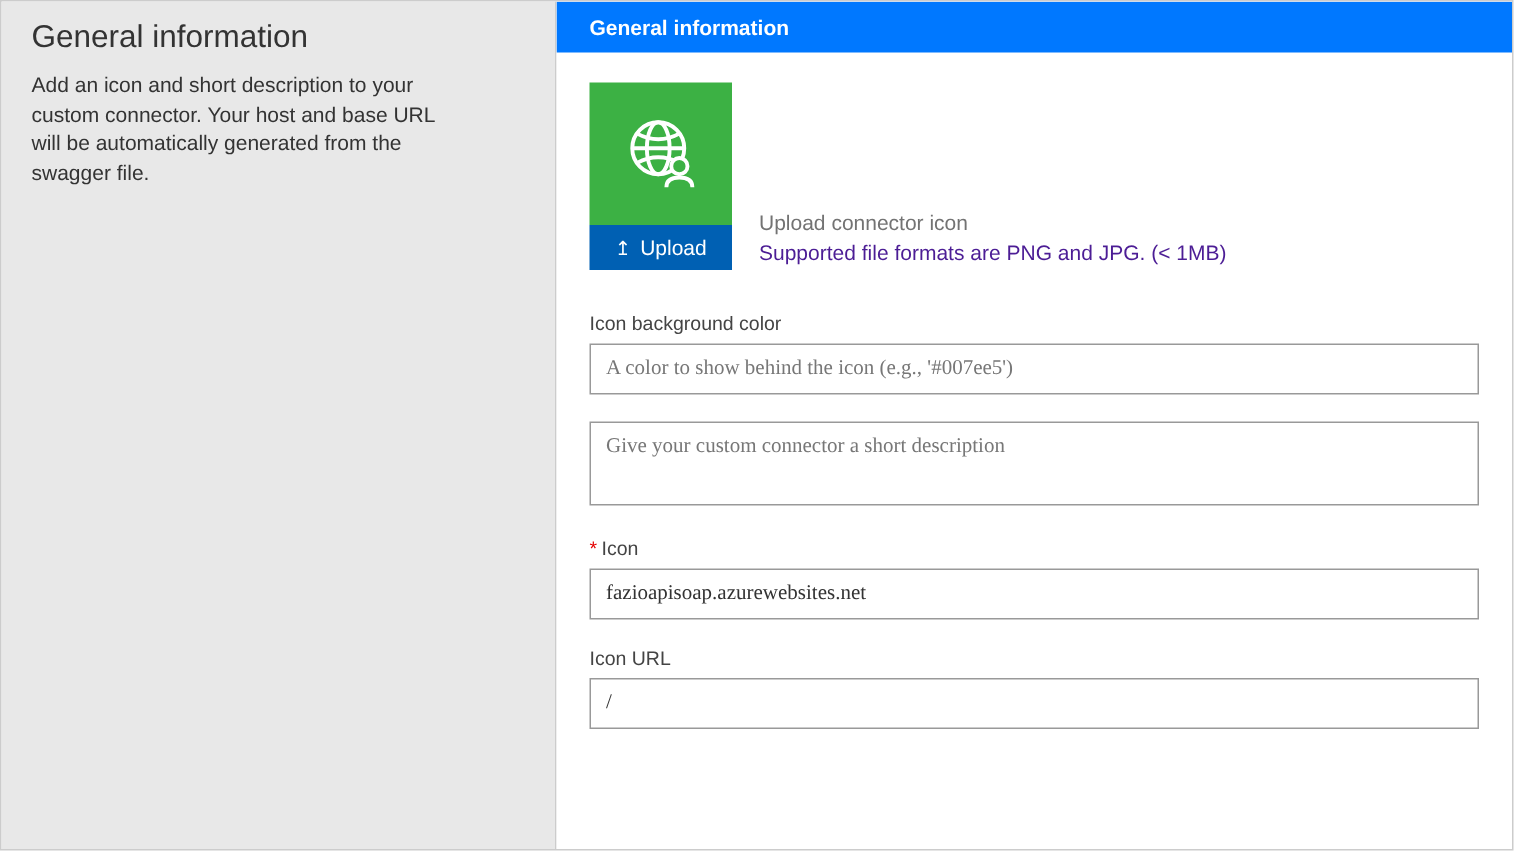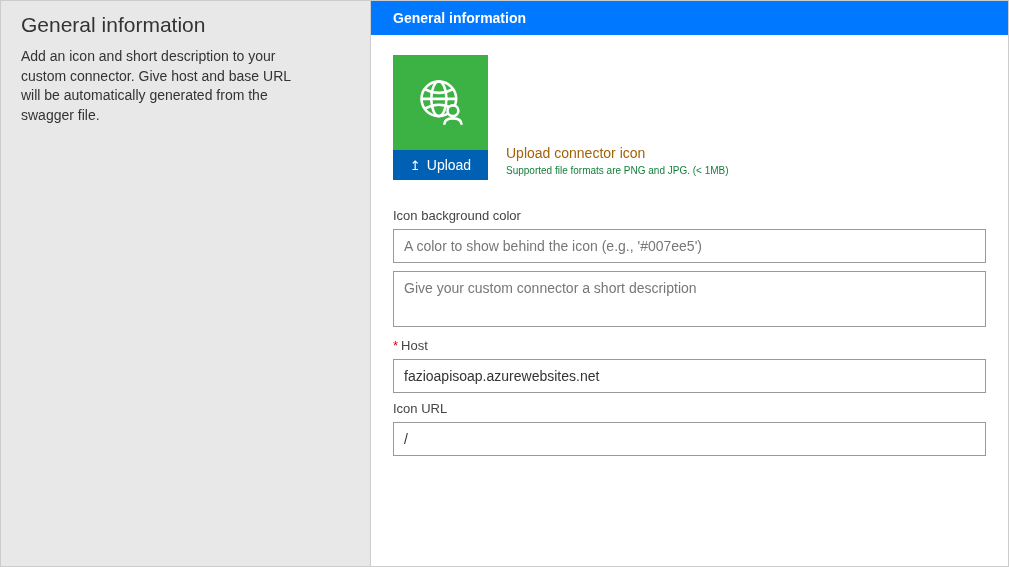--- a/index.html
+++ b/index.html
@@ -84,58 +84,58 @@
       width: 95px;
     }
     .upload-btn-icon { font-size: 13px; line-height: 1; }
     .icon-info {
       display: flex;
       flex-direction: column;
       gap: 4px;
       padding-bottom: 4px;
     }
     .link {
-      color: #a16207;
+      color: #737373;
       font-size: 14px;
       cursor: pointer;
     }
     .hint {
-      color: #15803d;
-      font-size: 10px;
+      color: #4c1d95;
+      font-size: 14px;
     }
     .field {
-      margin-bottom: 8px;
+      margin-bottom: 18px;
     }
     .field-label {
       font-size: 13px;
       color: #444;
       margin-bottom: 6px;
       display: block;
     }
     .required { color: #e50000; margin-right: 3px; }
     .input, .textarea {
       width: 100%;
       border: 1px solid #999;
       padding: 8px 10px;
       font-size: 14px;
-      font-family: Liberation Sans, sans-serif;
+      font-family: Liberation Serif, serif;
       color: #333;
     }
     .input::placeholder, .textarea::placeholder { color: #777; }
     .textarea {
       height: 56px;
       resize: none;
     }
   </style>
 </head>
 <body>
 
 <aside class="sidebar">
   <h1 class="sidebar-title">General information</h1>
-  <p class="sidebar-desc">Add an icon and short description to your custom connector. Give host and base URL will be automatically generated from the swagger file.</p>
+  <p class="sidebar-desc">Add an icon and short description to your custom connector. Your host and base URL will be automatically generated from the swagger file.</p>
 </aside>
 
 <main class="main">
   <div class="header-bar">
     <span>General information</span>
   </div>
 
   <div class="content">
 
     <div class="icon-row">
@@ -168,21 +168,21 @@
       <label class="field-label">Icon background color</label>
       <input class="input" type="text" placeholder="A color to show behind the icon (e.g., '#007ee5')" style="">
     </div>
 
     <div class="field">
       <textarea class="textarea" placeholder="Give your custom connector a short description" style=""></textarea>
     </div>
 
     <div class="field">
       <label class="field-label">
-        <span class="required">*</span><span>Host</span>
+        <span class="required">*</span><span>Icon</span>
       </label>
       <input class="input" type="text" value="fazioapisoap.azurewebsites.net" style="">
     </div>
 
     <div class="field">
       <label class="field-label">Icon URL</label>
       <input class="input" type="text" value="/" style="">
     </div>
 
   </div>

